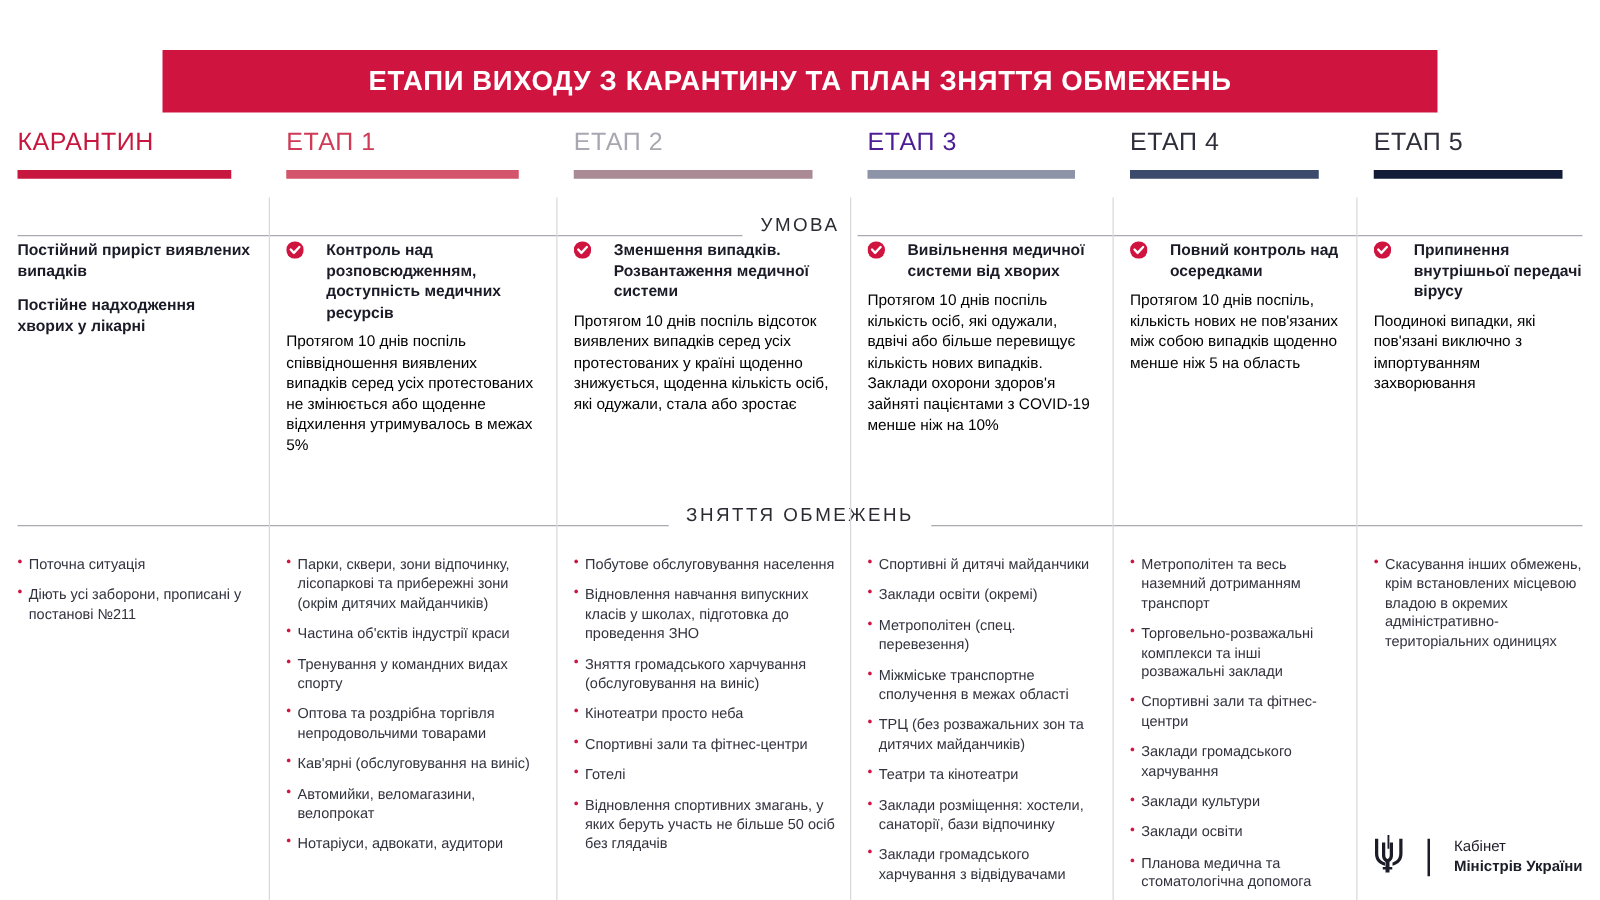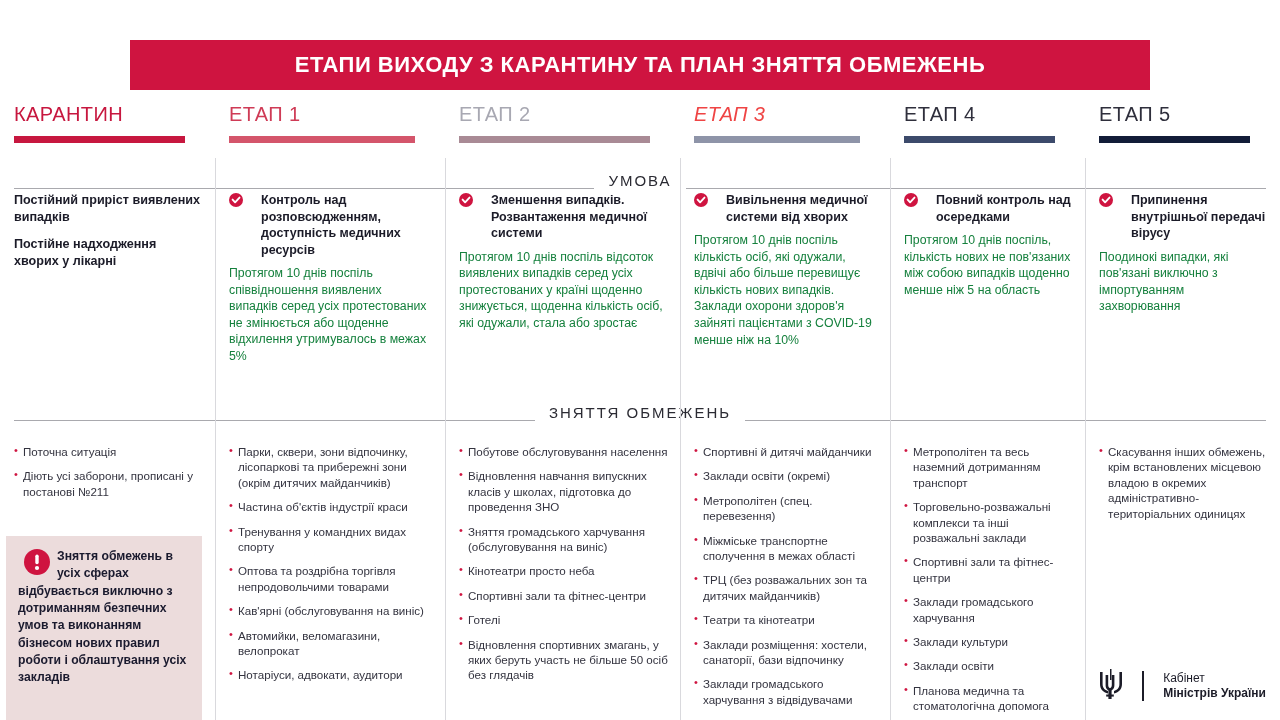--- a/index.html
+++ b/index.html
@@ -66,21 +66,21 @@
 
   
   .cond-wrap { position: absolute; left: 0; right: 0; top: 92px; padding: 0 12px 0 14px; }
   .cond-head {
     display: flex; gap: 18px; align-items: flex-start;
     font-size: 12.5px; font-weight: bold; line-height: 1.32;
     color: #1b1b28; margin-bottom: 7px;
   }
   .check-icon { flex: 0 0 auto; margin-top: 1px; }
   .cond-body {
-    font-size: 12.3px; line-height: 1.35; color: #15803d;
+    font-size: 12.3px; line-height: 1.35; color: #000000;
   }
   .plain-bold {
     font-size: 12.6px; font-weight: bold; line-height: 1.35; color:#1b1b28;
     margin-bottom: 10px;
   }
 
   
   .bullets { position: absolute; left: 0; right: 0; top: 344px; padding: 0 10px 0 14px; }
   .bullet {
     position: relative;
@@ -192,21 +192,21 @@
           <div class="bullet">Відновлення навчання випускних класів у школах, підготовка до проведення ЗНО</div>
           <div class="bullet">Зняття громадського харчування (обслуговування на виніс)</div>
           <div class="bullet">Кінотеатри просто неба</div>
           <div class="bullet">Спортивні зали та фітнес-центри</div>
           <div class="bullet">Готелі</div>
           <div class="bullet">Відновлення спортивних змагань, у яких беруть участь не більше 50 осіб без глядачів</div>
         </div>
       </div>
       <div class="col c3">
         <div class="vsep"></div>
-        <div class="stage-name" style="color: #ef4444; font-style: italic;">ЕТАП 3</div>
+        <div class="stage-name" style="color: #4c1d95;">ЕТАП 3</div>
         <div class="stage-rule" style="background: rgb(142, 148, 168);"></div>
         <div class="cond-wrap">
           <div class="cond-head">
             <span class="check-icon"><svg width="14" height="14" viewBox="0 0 14 14">
                 <circle cx="7" cy="7" r="7" fill="#cf1440"></circle>
                 <path d="M3.6 6.6 L6.1 9.3 L10.5 4.6" stroke="#ffffff" stroke-width="1.9" fill="none" stroke-linecap="round" stroke-linejoin="round"></path>
               </svg></span>
             <span>Вивільнення медичної системи від хворих</span>
           </div>
           <div class="cond-body">Протягом 10 днів поспіль кількість осіб, які одужали, вдвічі або більше перевищує кількість нових випадків. Заклади охорони здоров'я зайняті пацієнтами з COVID-19 менше ніж на 10%</div>
@@ -259,30 +259,20 @@
             <span>Припинення внутрішньої передачі вірусу</span>
           </div>
           <div class="cond-body">Поодинокі випадки, які пов'язані виключно з імпортуванням захворювання</div>
         </div>
         <div class="bullets">
           <div class="bullet">Скасування інших обмежень, крім встановлених місцевою владою в окремих адміністративно-територіальних одиницях</div>
         </div>
       </div>
     </div>
 
-  <div class="callout">
-    <span class="warn-icon">
-      <svg width="26" height="26" viewBox="0 0 26 26" aria-hidden="true">
-        <circle cx="13" cy="13" r="13" fill="#cf1440"></circle>
-        <rect x="11.3" y="5.6" width="3.4" height="9.6" rx="1.7" fill="#ffffff"></rect>
-        <circle cx="13" cy="19" r="2.1" fill="#ffffff"></circle>
-      </svg>
-    </span>
-    <div class="callout-text">Зняття обмежень в усіх сферах відбувається виключно з дотриманням безпечних умов та виконанням бізнесом нових правил роботи і облаштування усіх закладів</div>
-  </div>
 
   <div class="logo">
     <span>
       <svg width="26" height="32" viewBox="0 0 26 32" aria-hidden="true">
         <path d="M13 1 L14.5 1 L14.5 12 L13 12 Z" fill="#1c1c28"></path>
         <path d="M3 4 L5.6 4 L5.6 16 C5.6 20 8 22 11 23 L11 25.5 C6 24.5 3 21 3 16 Z" fill="#1c1c28"></path>
         <path d="M22.4 4 L25 4 L25 16 C25 21 22 24.5 17 25.5 L17 23 C20 22 22.4 20 22.4 16 Z" fill="#1c1c28"></path>
         <path d="M8.6 7 L11.2 7 L11.2 17 C11.2 19 12 20 13.7 20.6 L13.7 23.2 C10 22.4 8.6 20.2 8.6 17 Z" fill="#1c1c28"></path>
         <path d="M17.4 7 L14.8 7 L14.8 17 C14.8 19 14 20 12.3 20.6 L12.3 23.2 C16 22.4 17.4 20.2 17.4 17 Z" fill="#1c1c28"></path>
         <path d="M11.4 22 L14.6 22 L14.6 31 L11.4 31 Z" fill="#1c1c28"></path>

